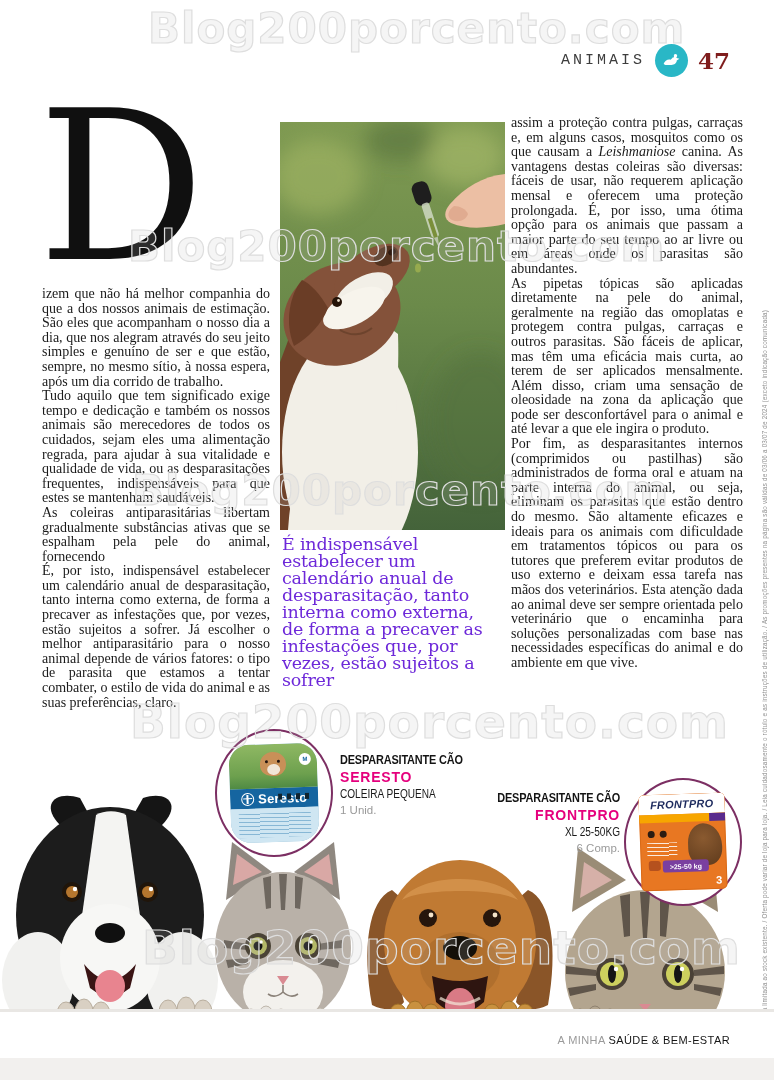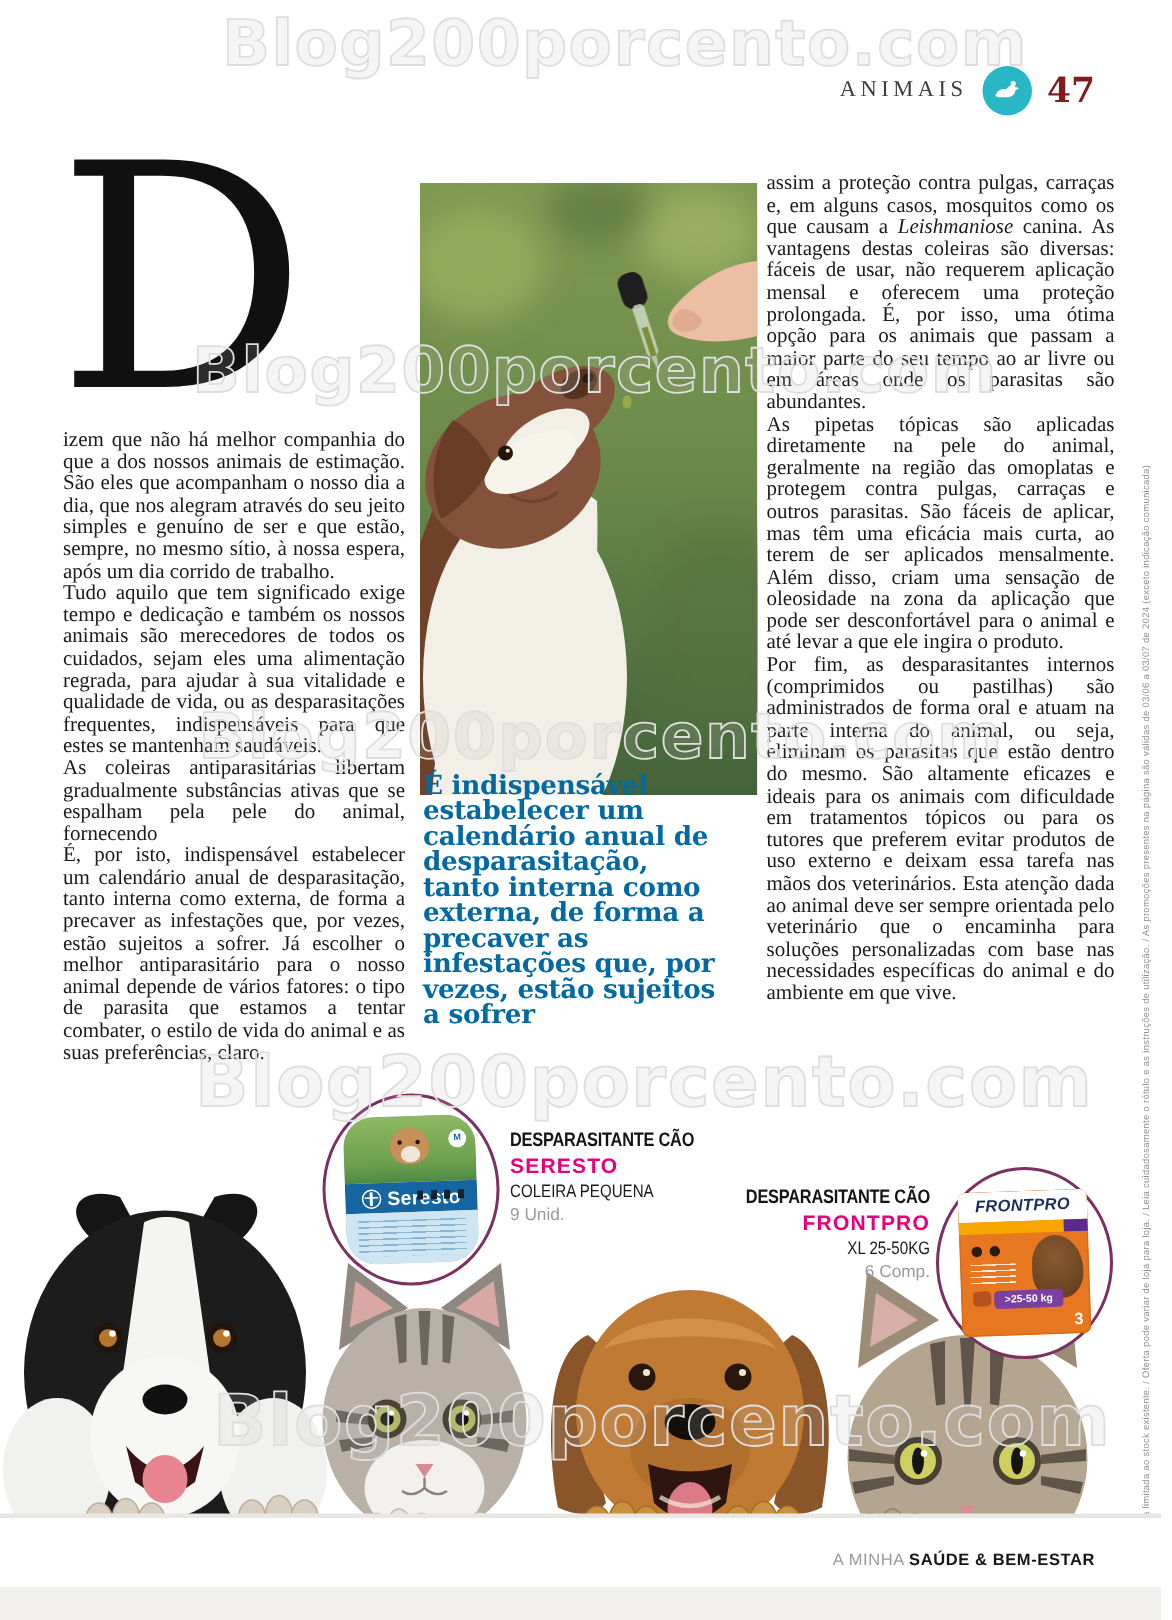--- a/index.html
+++ b/index.html
@@ -1,33 +1,33 @@
 <!DOCTYPE html>
 <html><head>
 <meta charset="utf-8">
 <style>
   html,body{margin:0;padding:0;background:#ffffff;}
   .page{position:relative;width:774px;height:1080px;background:#ffffff;overflow:hidden;
         font-family:"Liberation Serif",serif;color:#1a1a1a;}
   
   .header{position:absolute;top:44px;right:44px;display:flex;align-items:center;gap:10px;}
-  .header .section{font-family:Liberation Serif, serif;font-size:15px;letter-spacing:3px;color:#3d3d3d;}
+  .header .section{font-family:Liberation Mono, monospace;font-size:15px;letter-spacing:3px;color:#3d3d3d;}
   .header .badge{width:33px;height:33px;border-radius:50%;background:#29b7c6;display:flex;align-items:center;justify-content:center;}
   .header .pageno{font-family:"DejaVu Serif",serif;font-weight:700;font-size:23px;color:#7f1d1d;}
   
   .wm{position:absolute;font-family:"DejaVu Sans",sans-serif;font-weight:600;white-space:nowrap;
       color:rgba(190,190,190,0.16);-webkit-text-stroke:1.2px #dedede;letter-spacing:1px;pointer-events:none;z-index:30;}
   
   .colL{position:absolute;left:42px;top:112px;width:228px;}
   .dropcap{font-family:"DejaVu Serif",serif;font-size:208px;line-height:150px;color:#101010;margin-left:-4px;display:block;}
   .body-text p{margin:0;font-size:14px;line-height:14.6px;text-align:justify;}
   .colL .body-text{margin-top:25px;}
   .colR{position:absolute;left:511px;top:116px;width:232px;}
-  .pull-quote{position:absolute;left:282px;top:516px;width:205px;
-      font-family:"DejaVu Serif",serif;font-weight:700;font-size:17.5px;line-height:17px;color:#0369a1;letter-spacing:-0.2px;}
+  .pull-quote{position:absolute;left:282px;top:536px;width:205px;
+      font-family:"DejaVu Serif",serif;font-weight:400;font-size:17.5px;line-height:17px;color:#6d28d9;letter-spacing:-0.2px;}
   
   .photo{position:absolute;left:280px;top:122px;width:225px;height:408px;overflow:hidden;}
   
   .side-note{position:absolute;top:1040px;left:761px;width:575px;transform-origin:0 0;transform:rotate(-90deg);
       font-family:"Liberation Sans",sans-serif;font-size:6.3px;color:#8f8f8f;white-space:nowrap;letter-spacing:0.2px;}
   
   .ring{position:absolute;border:2px solid #7c2f63;border-radius:50%;background:#fff;display:flex;align-items:center;justify-content:center;z-index:5;}
   .ring.seresto{left:215px;top:729px;width:114px;height:124px;}
   .ring.frontpro{left:624px;top:778px;width:114px;height:124px;}
   .ptext{position:absolute;font-family:"Liberation Sans",sans-serif;z-index:5;}
@@ -67,21 +67,21 @@
   .fbox-lines{position:absolute;left:7px;top:48px;width:30px;height:14px;
      background:repeating-linear-gradient(180deg,#fff 0 1px,transparent 1px 4px);opacity:0.85;}
   .fbox-dog{position:absolute;right:4px;top:30px;width:34px;height:42px;border-radius:45% 55% 40% 40%;background:radial-gradient(circle at 45% 35%,#8a5a30,#5e3a1c);}
   .fbox-chew{position:absolute;left:8px;top:66px;width:12px;height:10px;border-radius:3px;background:#b5511e;}
   .fbox-badge{position:absolute;left:22px;top:66px;width:46px;height:12px;border-radius:3px;background:#7a3fa0;color:#fff;
      font-family:"Liberation Sans",sans-serif;font-size:7px;font-weight:700;display:flex;align-items:center;justify-content:center;}
   .fbox-count{position:absolute;right:5px;bottom:3px;color:#fff;font-family:"Liberation Sans",sans-serif;font-weight:700;font-size:11px;}
   
   .footer{position:absolute;right:44px;top:1034px;font-family:"Liberation Sans",sans-serif;font-size:11px;letter-spacing:0.4px;z-index:6;}
   .footer .pre{color:#9a9a9a;font-weight:400;margin-top:41px;}
-  .footer .ttl{color:#161616;font-weight:700;margin-top:36px;}
+  .footer .ttl{color:#161616;font-weight:400;margin-top:36px;}
   
   .animals{position:absolute;left:0;top:780px;width:781px;height:300px;z-index:2;}
   i.lat{font-style:italic;}
 </style>
 </head>
 <body>
 
 <div class="page">
 
   <div class="wm" style="left:148px;top:4px;font-size:42px;">Blog200porcento.com</div>
@@ -190,21 +190,21 @@
       <div class="tin-lower">
         <div class="tin-icons"></div>
         <div class="tin-lines"></div>
       </div>
     </div>
   </div>
   <div class="ptext left">
     <div class="pcat">DESPARASITANTE CÃO</div>
     <div class="pbrand">SERESTO</div>
     <div class="pvar">COLEIRA PEQUENA</div>
-    <div class="pqty">9 Unid.</div>
+    <div class="pqty">1 Unid.</div>
   </div>
 
   <div class="ptext right">
     <div class="pcat">DESPARASITANTE CÃO</div>
     <div class="pbrand">FRONTPRO</div>
     <div class="pvar">XL 25-50KG</div>
     <div class="pqty">6 Comp.</div>
   </div>
   <div class="ring frontpro">
     <div class="fbox">

